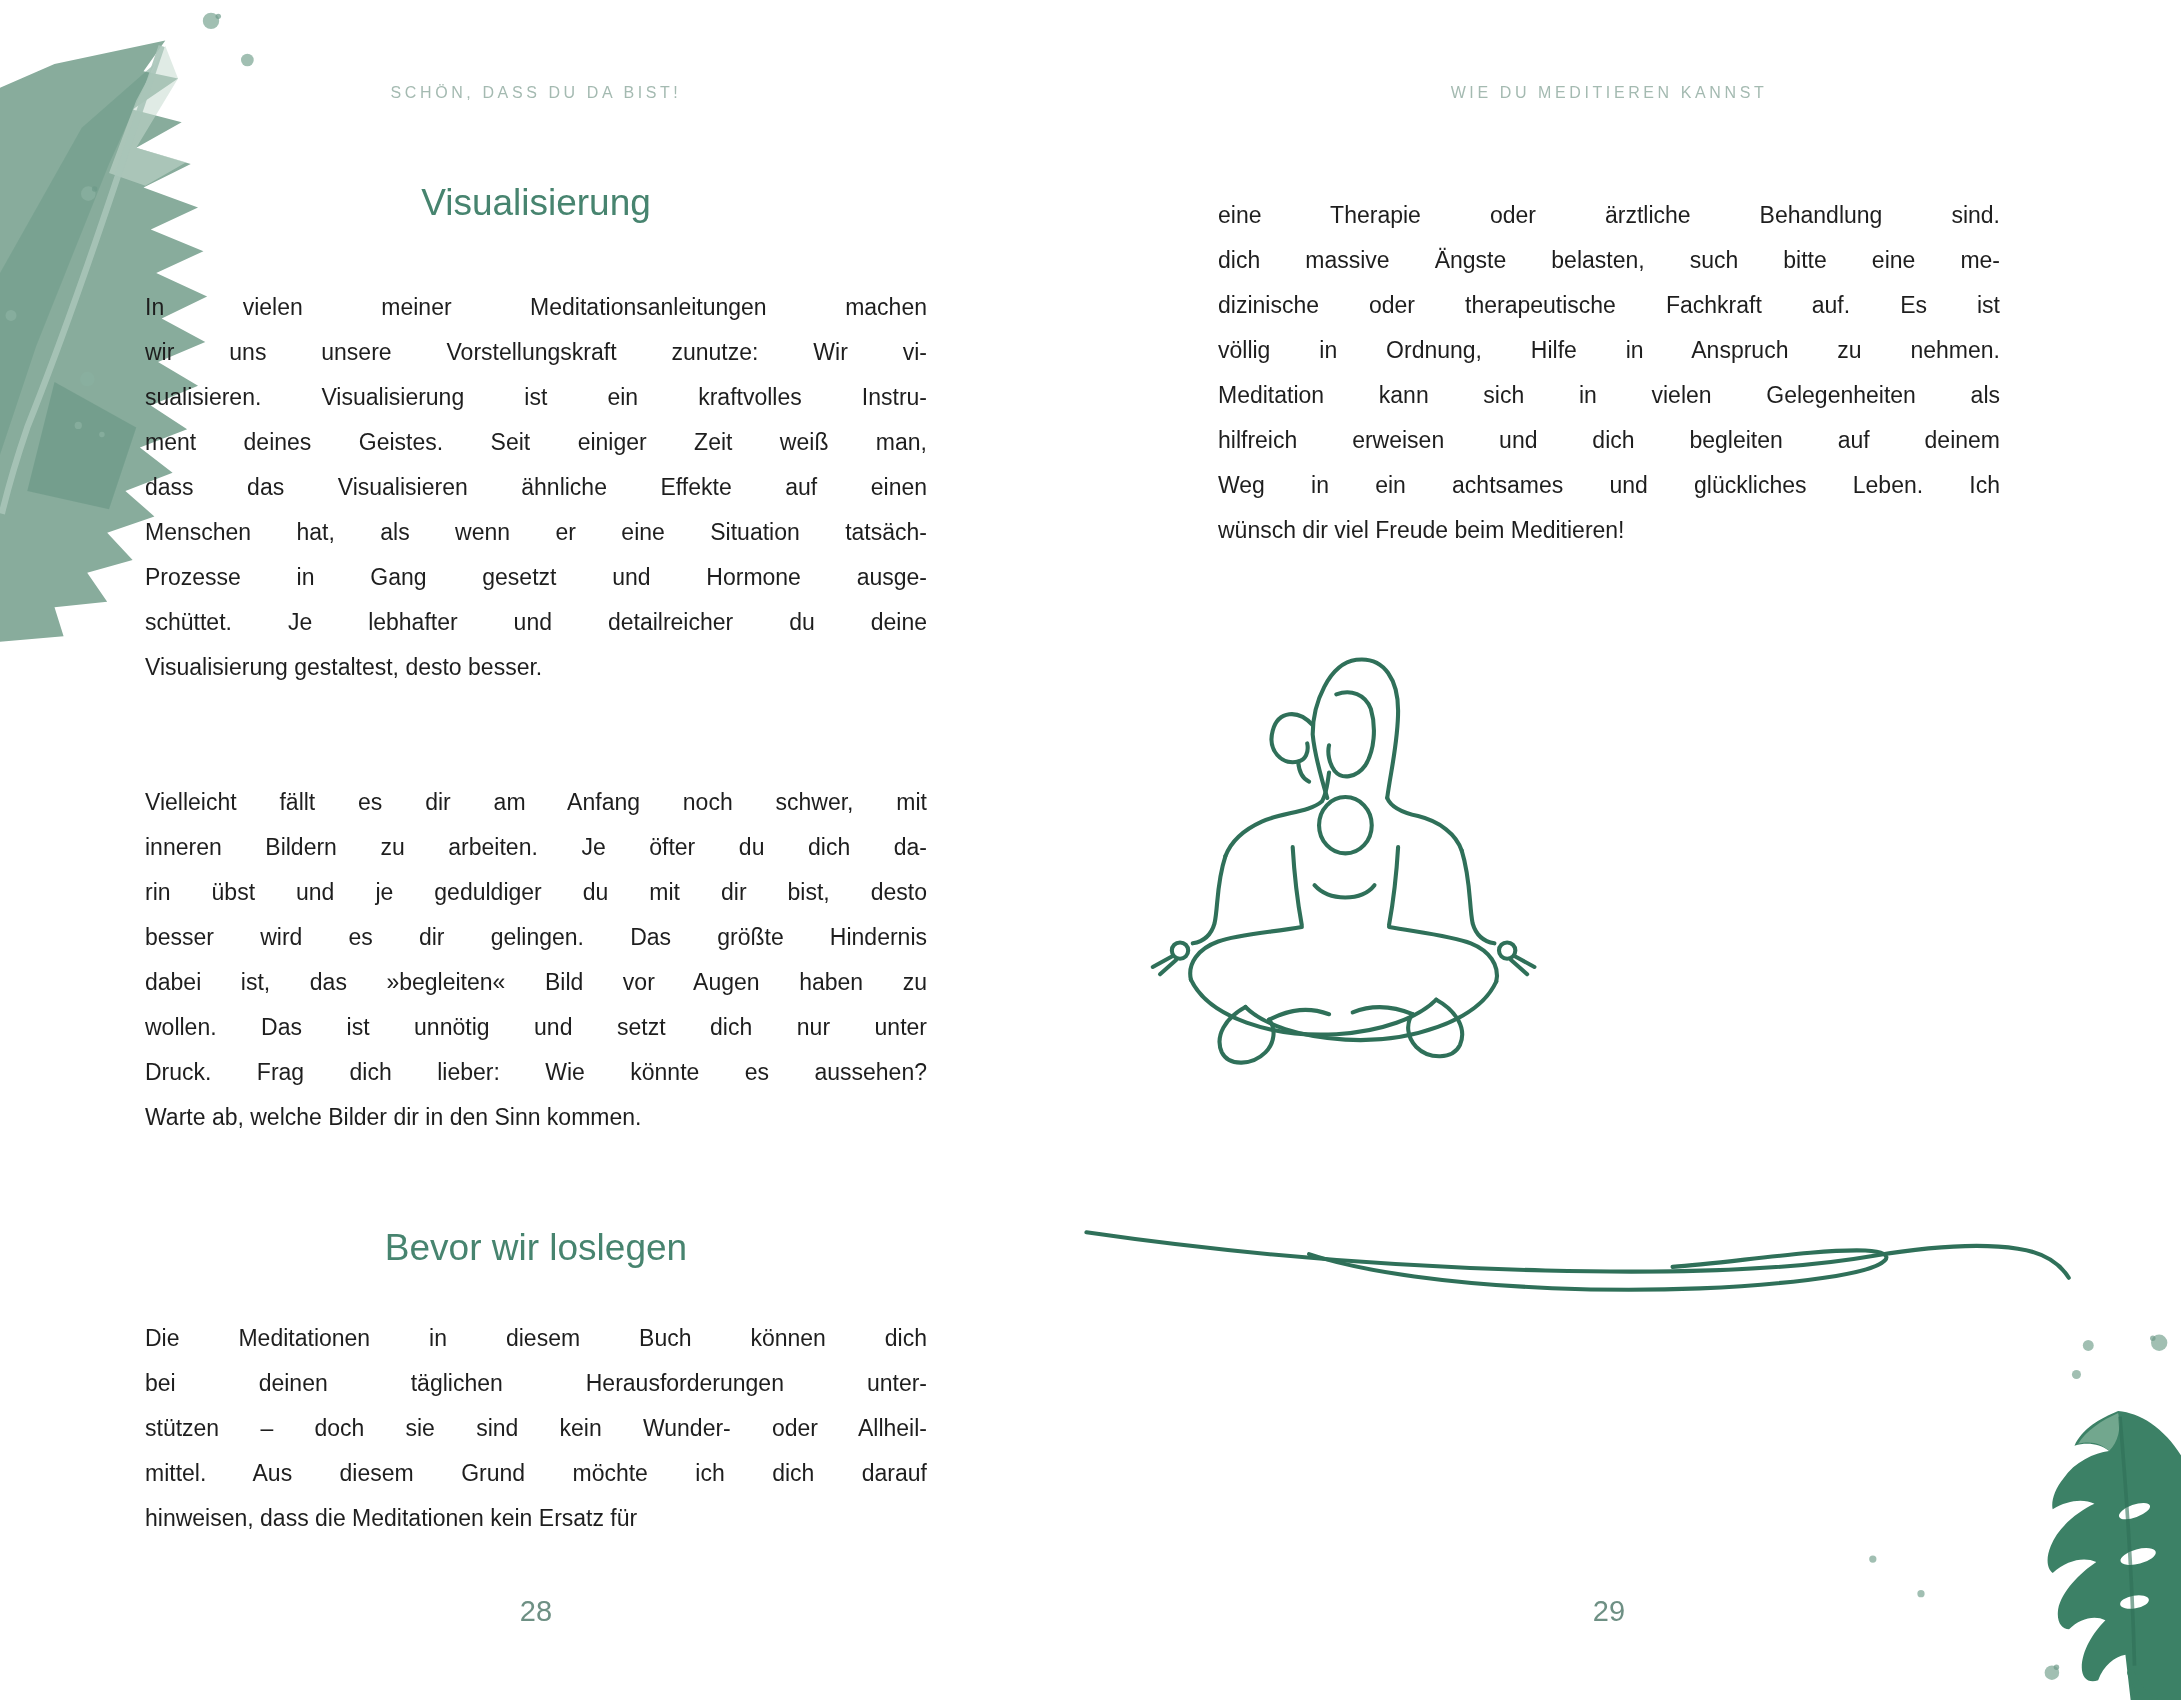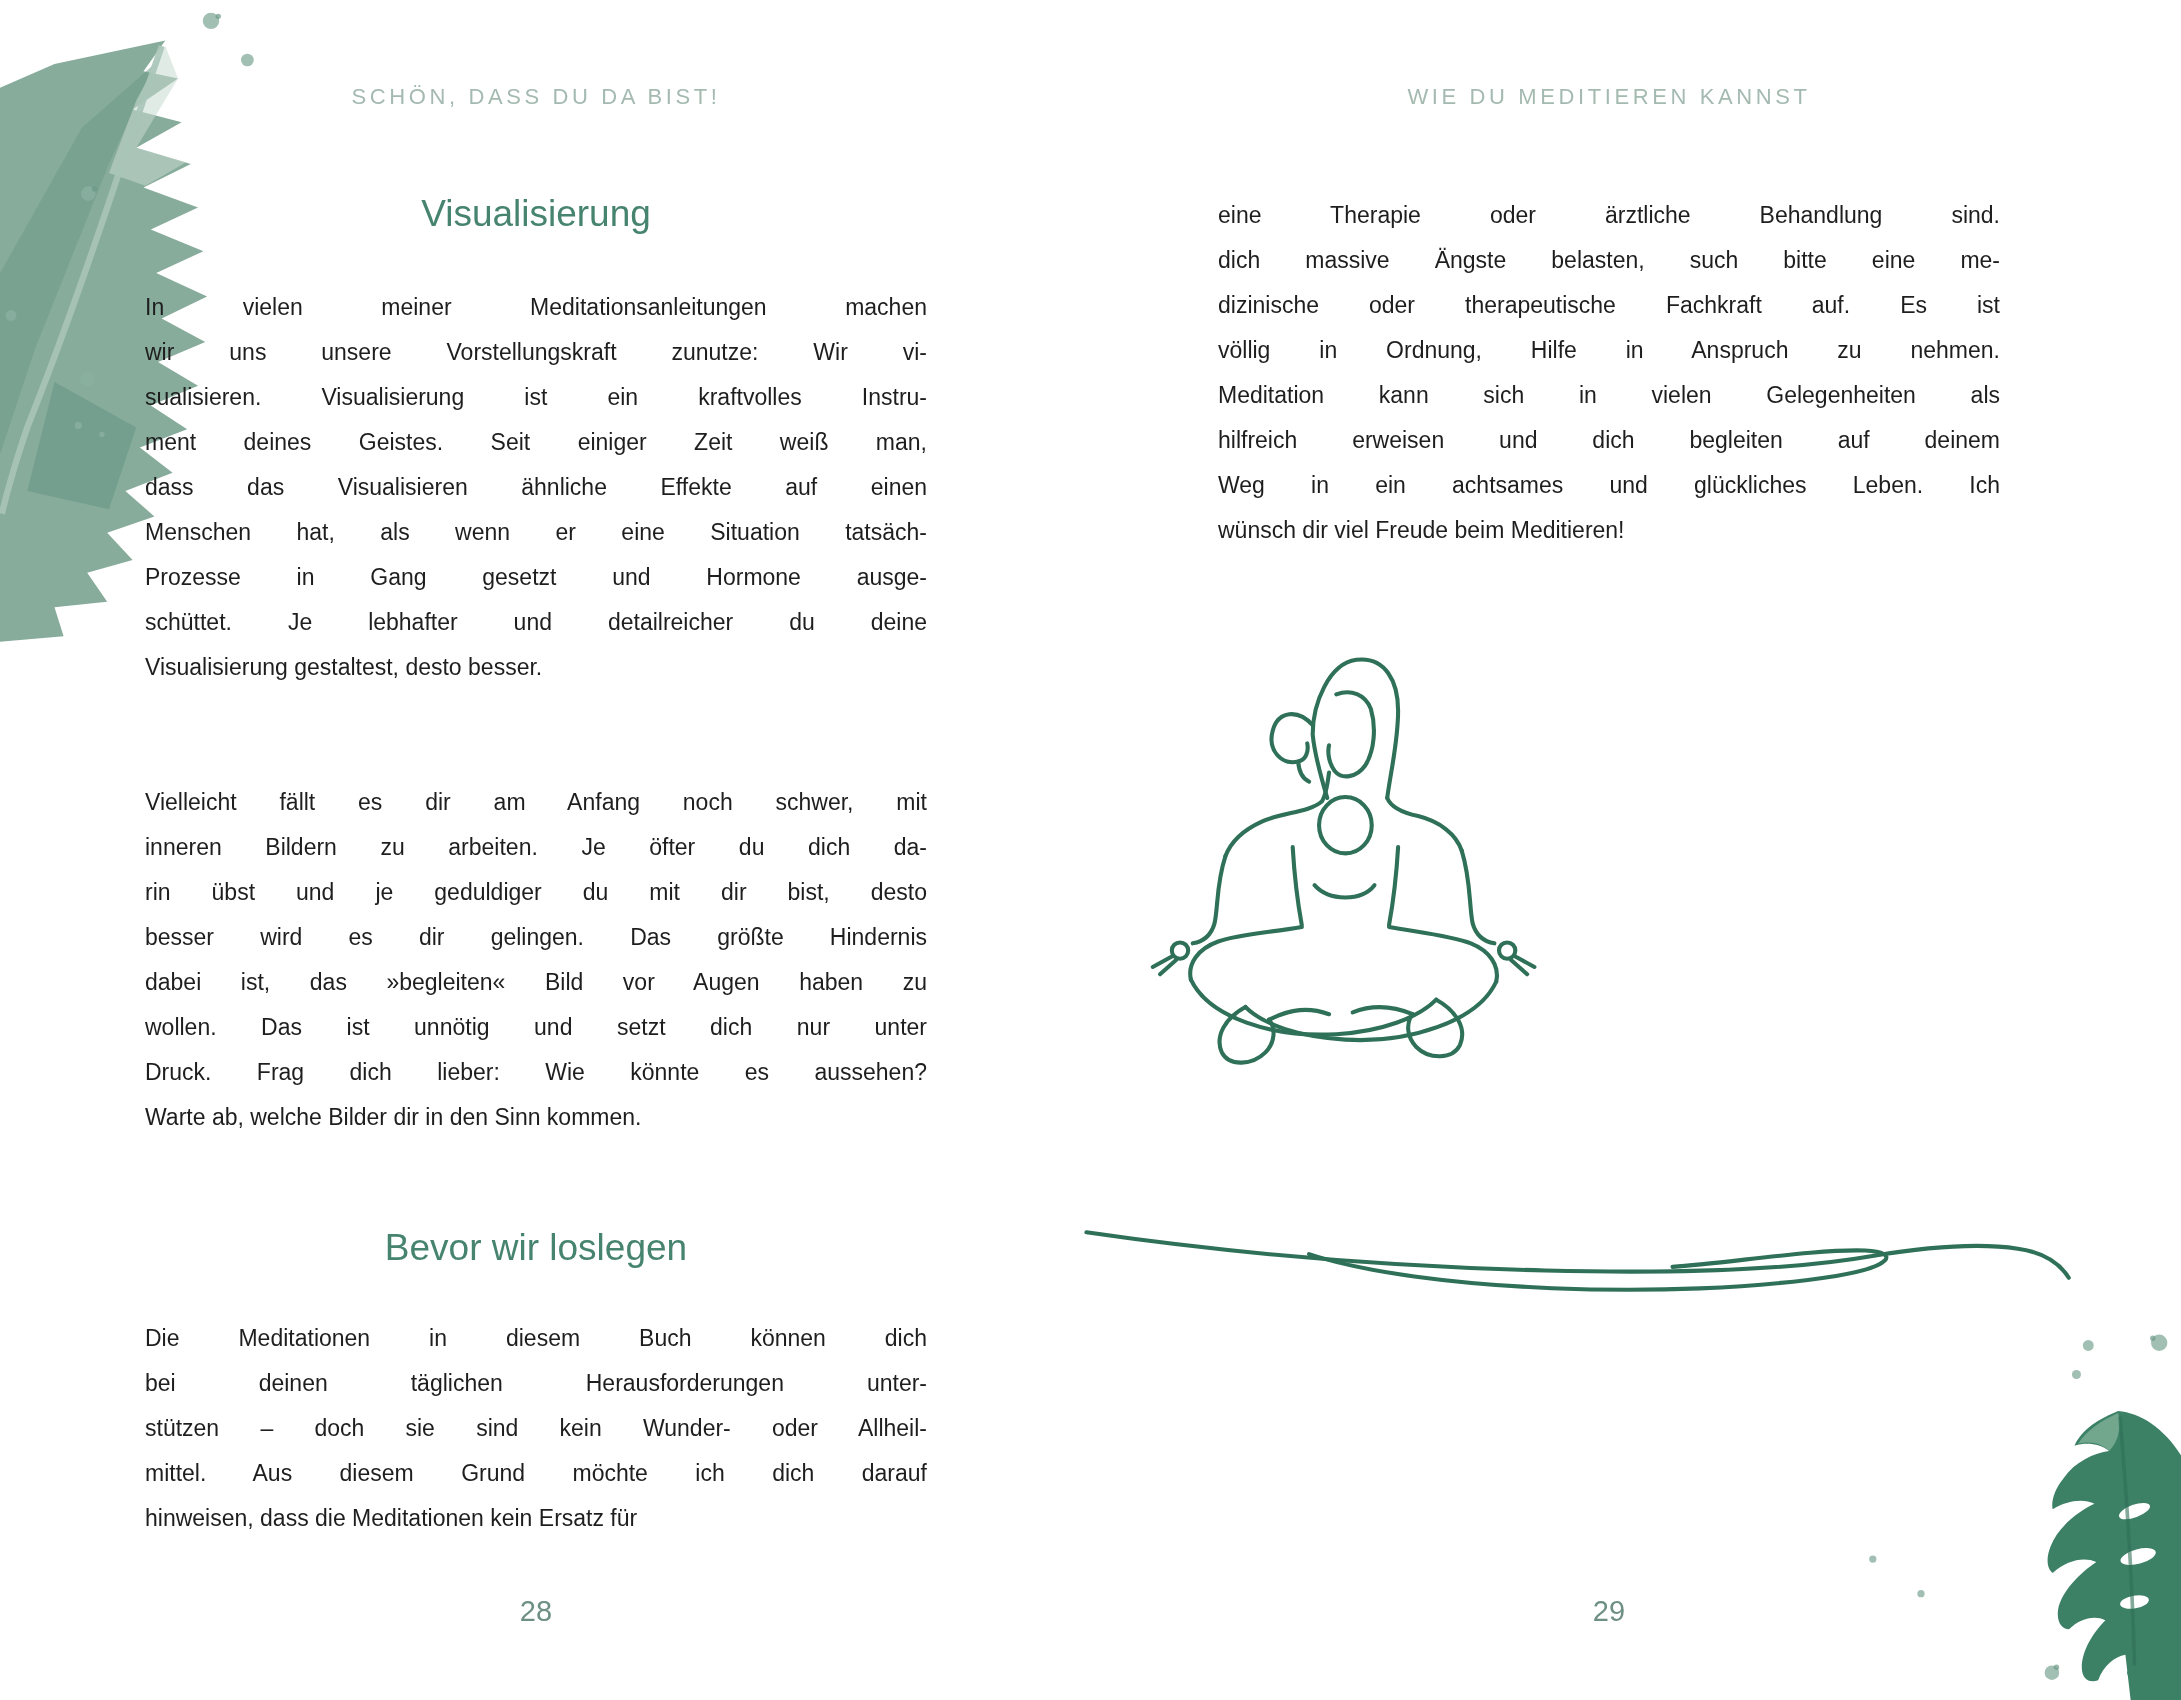--- a/index.html
+++ b/index.html
@@ -1,20 +1,20 @@
 <!DOCTYPE html>
 <html lang="de" style="font-size:14.5px"><head>
 <meta charset="utf-8">
 <style>
   html,body{margin:0;padding:0;background:#ffffff;}
   body{width:2182px;height:1700px;font-family:"Liberation Sans",sans-serif;}
   .spread{position:relative;width:2182px;height:1700px;background:#ffffff;overflow:hidden;}
 
   .running-head{position:absolute;top:84px;width:782px;text-align:center;
-    font-size:22px;letter-spacing:3.6px;color:#a4bab1;font-weight:400;}
+    font-size:16px;letter-spacing:3.6px;color:#a4bab1;font-weight:400;}
   .col-left{left:145px;} .col-right{left:1218px;}
 
   .section-heading{position:absolute;width:782px;text-align:center;
     font-size:37px;color:#47846f;font-weight:400;}
 
   .para{position:absolute;width:782px;font-size:23px;line-height:45px;color:#1e1e1e;}
   .para .line{text-align:justify;text-align-last:justify;}
   .para .line:last-child{text-align-last:left;}
 
   .page-number{position:absolute;top:1595px;width:782px;text-align:center;
@@ -77,21 +77,21 @@
       <ellipse cx="122" cy="170" rx="20" ry="8" transform="rotate(-15 122 170)"></ellipse>
       <ellipse cx="118" cy="220" rx="16" ry="7" transform="rotate(-10 118 220)"></ellipse>
     </g>
     <path fill="none" stroke="#2f6f57" stroke-width="4" opacity="0.6" d="M102,16 C110,110 116,210 118,290"></path>
     <path fill="none" stroke="#3c8166" stroke-width="8" stroke-linecap="round" d="M114,298 C120,314 130,324 144,332"></path>
   </svg>
 
   <div>
     <div class="running-head col-left">SCHÖN, DASS DU DA BIST!</div>
 
-    <div class="section-heading col-left" style="top:193px">Visualisierung</div>
+    <div class="section-heading col-left" style="top:182px">Visualisierung</div>
 
     <div class="para col-left" style="top:285px">
         <div class="line">In vielen meiner Meditationsanleitungen machen</div>
         <div class="line">wir uns unsere Vorstellungskraft zunutze: Wir vi-</div>
         <div class="line">sualisieren. Visualisierung ist ein kraftvolles Instru-</div>
         <div class="line">ment deines Geistes. Seit einiger Zeit weiß man,</div>
         <div class="line">dass das Visualisieren ähnliche Effekte auf einen</div>
         <div class="line">Menschen hat, als wenn er eine Situation tatsäch-</div>
         <div class="line">Prozesse in Gang gesetzt und Hormone ausge-</div>
         <div class="line">schüttet. Je lebhafter und detailreicher du deine</div>

